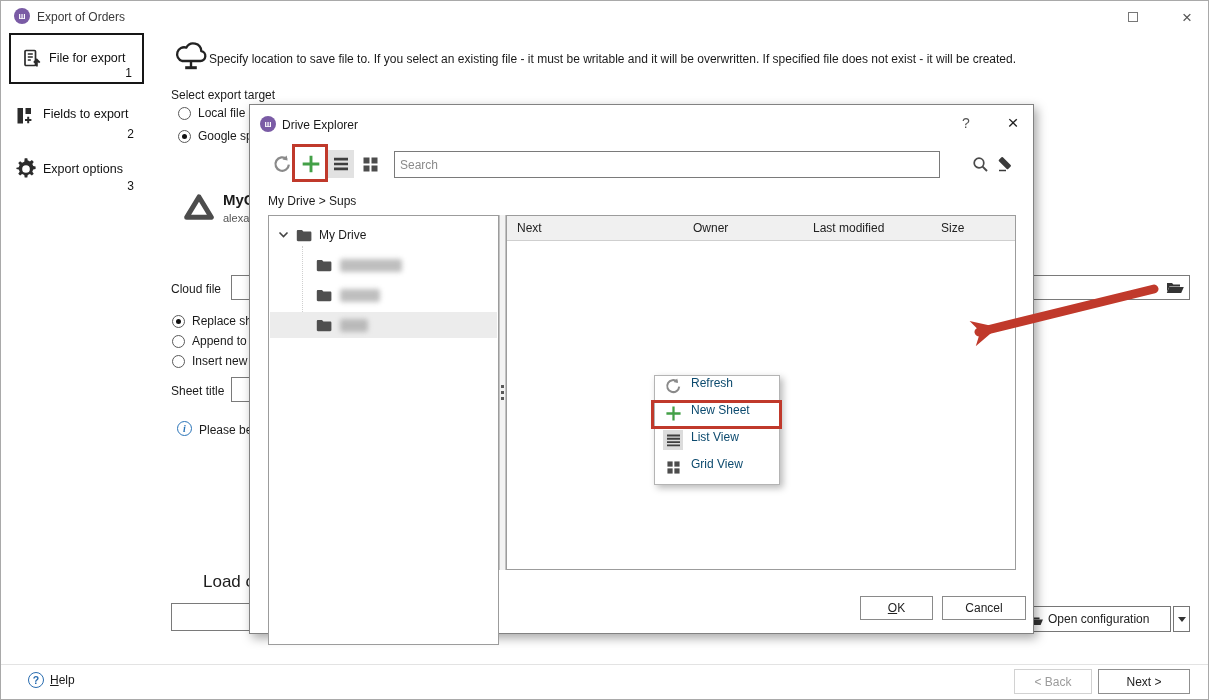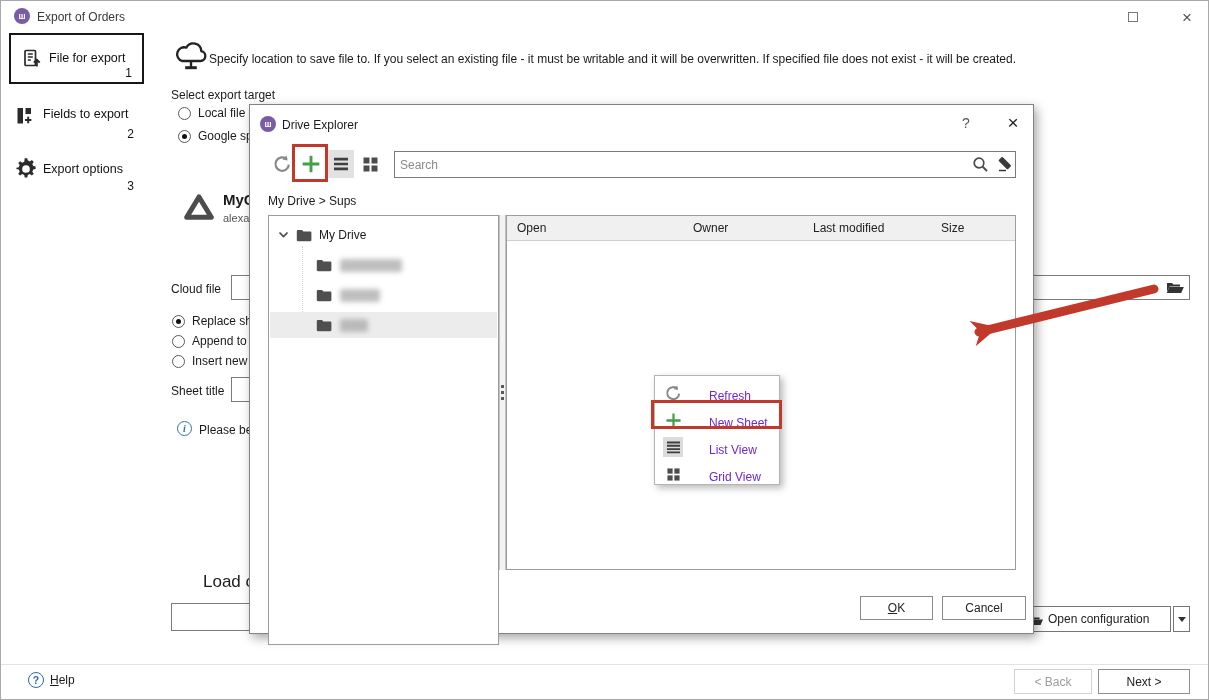--- a/index.html
+++ b/index.html
@@ -37,21 +37,21 @@
   .panel{position:absolute;border:1px solid #9c9c9c;background:#fff;}
   .listhead{position:absolute;left:0;top:0;right:0;height:25px;background:#f0f0f0;border-bottom:1px solid #cfcfcf;}
   .colhdr{position:absolute;top:5px;font-size:12px;color:#222;white-space:nowrap;}
   .treerow{position:absolute;left:1px;right:1px;height:26px;display:flex;align-items:center;}
   .treerow.sel{background:#ececec;}
   .blurname{height:13px;background:#a9a9a9;border-radius:2px;filter:blur(2.5px);opacity:.75;}
   .toolbtn{position:absolute;display:flex;align-items:center;justify-content:center;}
   .toolbtn.on{background:#e2e2e2;}
   
   .cmenu{position:absolute;left:653px;top:374px;width:126px;background:#fff;border:1px solid #b4b4b4;box-shadow:3px 3px 7px rgba(0,0,0,.28);z-index:20;}
-  .cmenu .mi{height:27px;display:flex;align-items:flex-end;gap:26px;padding-left:8px;font-size:12px;color:#6d28d9;white-space:nowrap;}
+  .cmenu .mi{height:27px;display:flex;align-items:flex-start;gap:8px;padding-left:8px;font-size:12px;color:#0c4a6e;white-space:nowrap;}
   .mi .ic{width:20px;height:20px;display:flex;align-items:center;justify-content:center;}
   .mi .ic.on{background:#dcdcdc;}
   
   .redbox{position:absolute;border:3px solid var(--annotation-red);z-index:30;background:transparent;}
   .u{text-decoration:underline;}
   .circle-ico{border-radius:50%;display:flex;align-items:center;justify-content:center;}
   .dd-arrow{width:0;height:0;border-left:4px solid transparent;border-right:4px solid transparent;border-top:5px solid #333;}
   .dotline{position:absolute;border-left:1px dotted #cfcfcf;}
 </style>
 </head>
@@ -191,21 +191,21 @@
       </svg>
     </div>
     <div class="toolbtn" style="left:108px;top:47px;width:24px;height:24px;">
       <svg width="15" height="15" viewBox="0 0 15 15">
         <rect x="0.5" y="0.5" width="6" height="6" fill="#4c4c4c"></rect>
           <rect x="8.5" y="0.5" width="6" height="6" fill="#4c4c4c"></rect>
         <rect x="0.5" y="8.5" width="6" height="6" fill="#4c4c4c"></rect>
           <rect x="8.5" y="8.5" width="6" height="6" fill="#4c4c4c"></rect>
       </svg>
     </div>
-    <input class="field abs" style="left: 144px; top: 46px; width: 622px; height: 27px; padding-right: 48px;" placeholder="Search">
+    <input class="field abs" style="left: 144px; top: 46px; width: 546px; height: 27px; padding-right: 48px;" placeholder="Search">
     <svg class="abs" style="left:722px;top:51px;" width="17" height="17" viewBox="0 0 17 17">
       <circle cx="7" cy="7" r="4.8" fill="none" stroke="#4a4a4a" stroke-width="1.7"></circle>
       <path d="M10.6 10.6 15 15" stroke="#4a4a4a" stroke-width="2"></path>
     </svg>
     <svg class="abs" style="left:747px;top:50px;" width="16" height="17" viewBox="0 0 16 17">
       <g transform="rotate(45 8 8)">
           <rect x="1.5" y="5.5" width="13" height="5.5" rx="1" fill="#3a3a3a"></rect>
         </g>
       <path d="M2 15.5h7" stroke="#3a3a3a" stroke-width="1.5"></path>
     </svg>
@@ -244,21 +244,21 @@
     </div>
 
     <div class="abs" style="left:249px;top:110px;width:7px;height:355px;background:#f3f3f3;border-left:1px solid #c2c2c2;border-right:1px solid #c2c2c2;display:flex;flex-direction:column;align-items:center;justify-content:center;gap:3px;">
       <span style="width:3px;height:3px;background:#5a5a5a;"></span>
       <span style="width:3px;height:3px;background:#5a5a5a;"></span>
       <span style="width:3px;height:3px;background:#5a5a5a;"></span>
     </div>
 
     <div class="panel" style="left:256px;top:110px;width:510px;height:355px;">
       <div class="listhead">
-        <span class="colhdr" style="left:10px;">Open</span>
+        <span class="colhdr" style="left:10px;">Next</span>
         <span class="colhdr" style="left:186px;">Owner</span>
         <span class="colhdr" style="left:306px;">Last modified</span>
         <span class="colhdr" style="left:434px;">Size</span>
       </div>
     </div>
 
     <div class="btn abs" style="left:610px;top:491px;width:73px;height:24px;">
       <span><span class="u">O</span><span>K</span></span>
     </div>
     <div class="btn abs" style="left:692px;top:491px;width:84px;height:24px;">Cancel</div>

